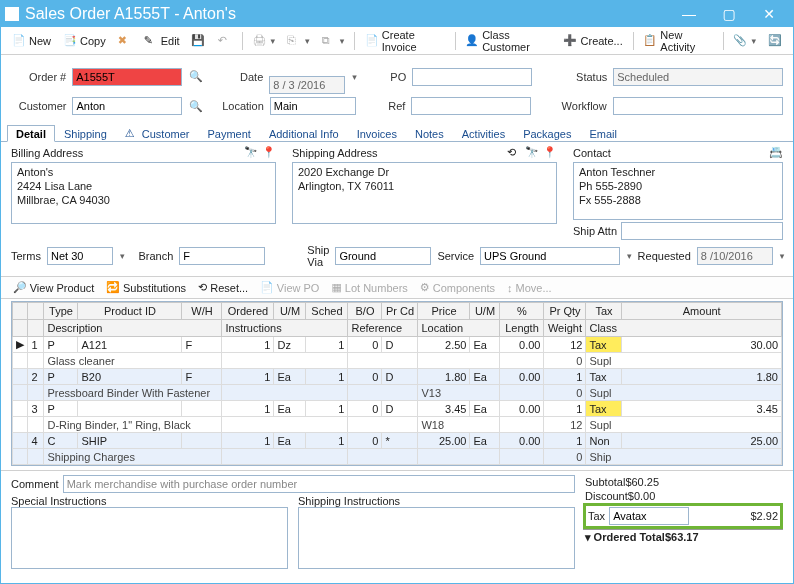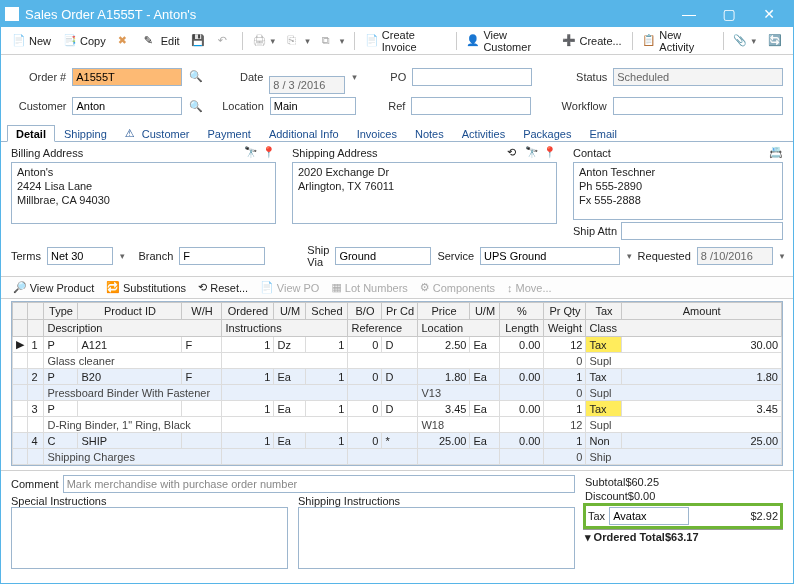--- a/index.html
+++ b/index.html
@@ -1,30 +1,30 @@
 <!DOCTYPE html>
 <html><head>
 <meta charset="utf-8">
 <style>
   * { box-sizing: border-box; margin: 0; padding: 0; }
   body { font-family: "Segoe UI", Tahoma, sans-serif; font-size: 11px; color: #222; background: #fff; width: 794px; height: 584px; overflow: hidden; border: 1px solid #57b5e8; }
   .titlebar { background: #57b5e8; color: #fff; height: 26px; display: flex; align-items: center; padding: 0 4px; }
   .titlebar .ticon { width: 14px; height: 14px; background: #fff; margin-right: 6px; display:inline-block; }
-  .titlebar .title { flex: 1; font-size: 13px; }
+  .titlebar .title { flex: 1; font-size: 16px; }
   .titlebar .wbtn { width: 40px; height: 26px; display:flex; align-items:center; justify-content:center; font-size:14px; cursor:pointer; }
   .toolbar { height: 28px; border-bottom: 1px solid #d0d0d0; display:flex; align-items:center; padding: 0 6px; gap: 2px; }
   .tbtn { display:flex; align-items:center; gap:3px; padding: 2px 5px; cursor:pointer; border-radius:2px; }
   .tbtn .ic { width:14px; height:14px; display:inline-block; }
   .sep { width:1px; height:18px; background:#ccc; margin:0 3px; }
   .dd { font-size:9px; color:#666; margin-left:1px; }
   .form-area { padding: 4px 10px 2px 10px; }
   .frow { display:flex; align-items:center; margin-bottom:3px; gap:6px; }
   .lbl { text-align:right; width:56px; color:#333; }
   .tin { border:1px solid #9db6ce; height:18px; padding:1px 3px; font-size:11px; background:#fff; }
-  .tin.y { background:#fdba74; }
+  .tin.y { background:#ef4444; }
   .tin.g { background:#f4f4f4; color:#666; }
   .srch { width:16px; height:16px; cursor:pointer; display:inline-flex; align-items:center; justify-content:center; }
   .tabs { display:flex; border-bottom:1px solid #9db6ce; padding-left:6px; margin-top:4px; }
   .tab { padding:1px 8px; border:1px solid transparent; border-bottom:none; cursor:pointer; color:#1a4d8f; position:relative; top:1px; display:flex; align-items:center; gap:3px; }
   .tab.active { border-color:#9db6ce; background:#fff; color:#000; font-weight:bold; border-bottom:1px solid #fff; }
   .detail-body { padding:4px 10px; }
   .addr-row { display:flex; gap:16px; }
   .addr-col { flex:1; }
   .addr-hdr { display:flex; align-items:center; gap:4px; margin-bottom:2px; }
   .addr-box { border:1px solid #9db6ce; height:62px; padding:3px 5px; font-size:11px; line-height:1.25; overflow:hidden; }
@@ -97,21 +97,21 @@
       <span class="dd">▾</span>
     </span>
   <span class="sep"></span>
   <span class="tbtn">
       <span class="ic">📄</span>
       <span>Create Invoice</span>
     </span>
   <span class="sep"></span>
   <span class="tbtn">
       <span class="ic">👤</span>
-      <span>View Customer</span>
+      <span>Class Customer</span>
     </span>
   <span class="tbtn">
       <span class="ic" style="color:#2a7;">➕</span>
       <span>Create...</span>
     </span>
   <span class="sep"></span>
   <span class="tbtn">
       <span class="ic">📋</span>
       <span>New Activity</span>
     </span>

